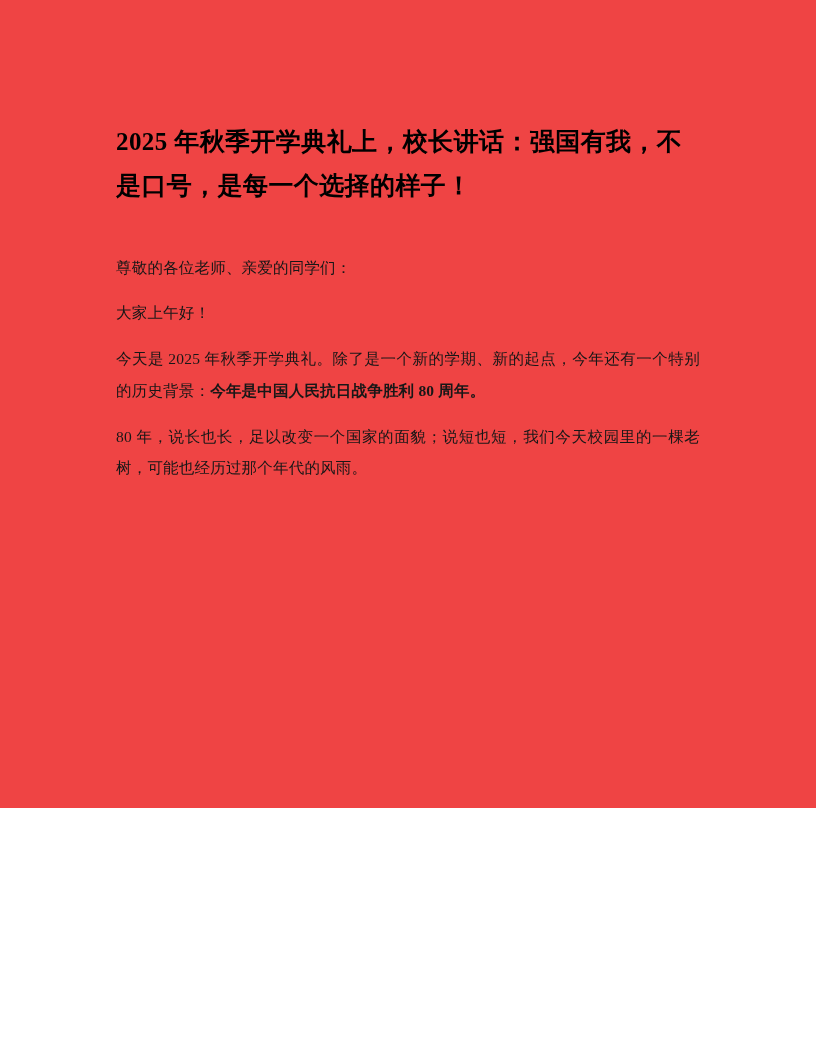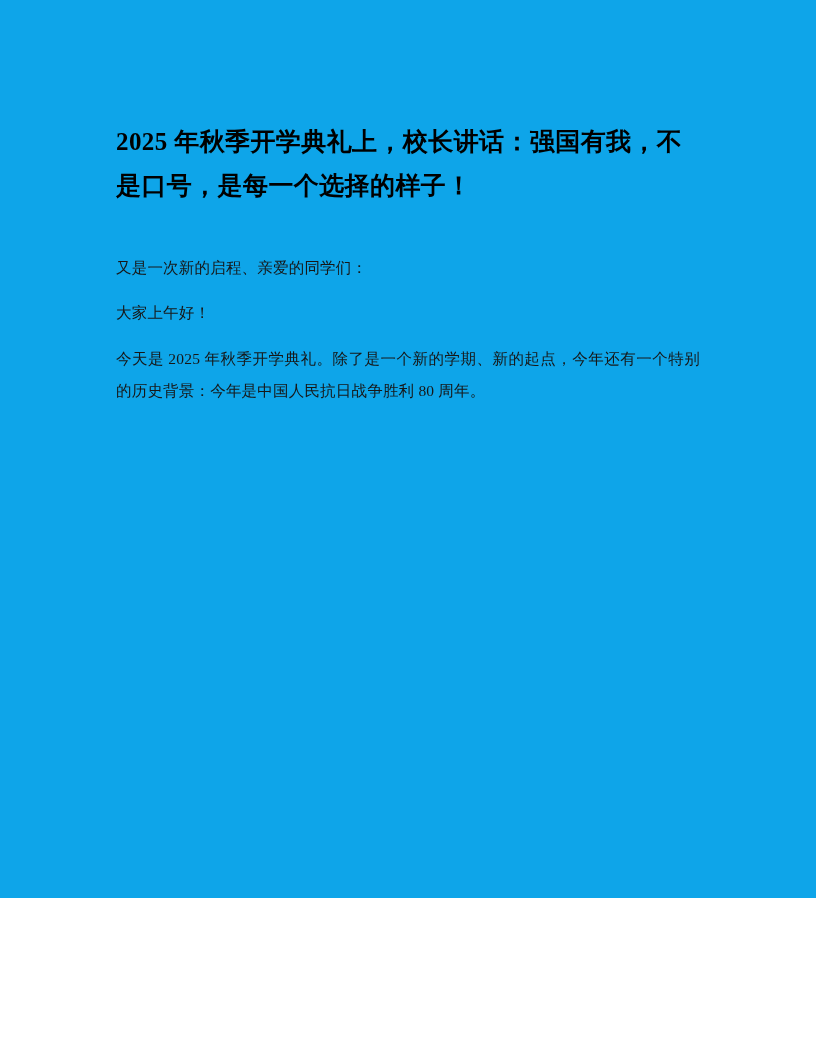--- a/index.html
+++ b/index.html
@@ -10,48 +10,49 @@
   body {
     width: 816px;
     height: 1056px;
     font-family: "Liberation Serif", "DejaVu Serif", serif;
     color: #1a1a1a;
     position: relative;
     overflow: hidden;
   }
   .page {
     width: 816px;
-    height: 898px;
+    height: 808px;
     box-sizing: border-box;
     padding: 120px 116px 52px 116px;
-    background: #0ea5e9;
+    background: #ef4444;
   }
   .doc-title {
     font-size: 25px;
     font-weight: bold;
     line-height: 1.75;
     letter-spacing: 0.4px;
     margin: 0 0 44px 0;
     color: #000000;
   }
   .para {
     font-size: 15.5px;
     line-height: 2.05;
     letter-spacing: 0.2px;
     margin: 0 0 14px 0;
     text-align: justify;
     color: #171717;
   }
   .para strong {
-    font-weight: normal;
+    font-weight: bold;
   }
 </style>
 </head>
 <body>
 
 <div class="page">
   <h1 class="doc-title">2025 年秋季开学典礼上，校长讲话：强国有我，不是口号，是每一个选择的样子！</h1>
   <div id="body-container">
-      <p class="para"><span>又是一次新的启程、亲爱的同学们：</span></p>
+      <p class="para"><span>尊敬的各位老师、亲爱的同学们：</span></p>
       <p class="para"><span>大家上午好！</span></p>
       <p class="para"><span>今天是 2025 年秋季开学典礼。除了是一个新的学期、新的起点，今年还有一个特别的历史背景：</span><strong>今年是中国人民抗日战争胜利 80 周年。</strong></p>
+      <p class="para"><span>80 年，说长也长，足以改变一个国家的面貌；说短也短，我们今天校园里的一棵老树，可能也经历过那个年代的风雨。</span></p>
     </div>
 </div>
 
 </body></html>

